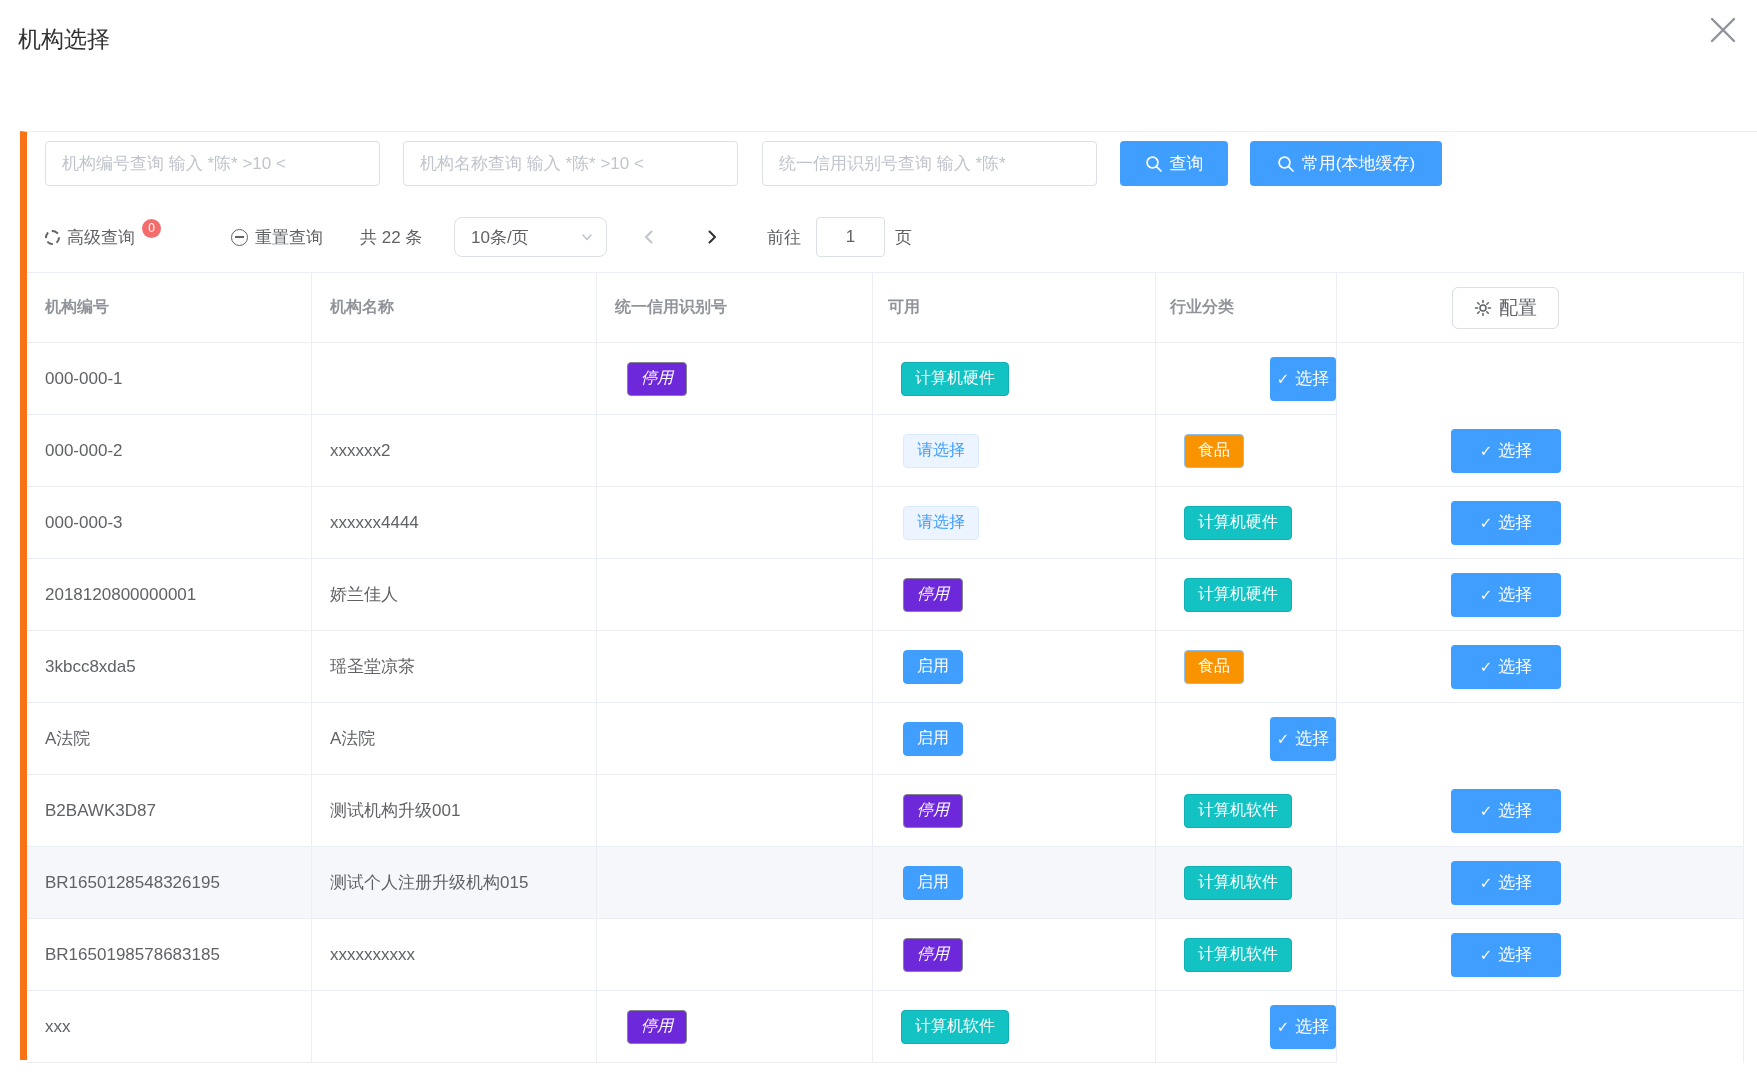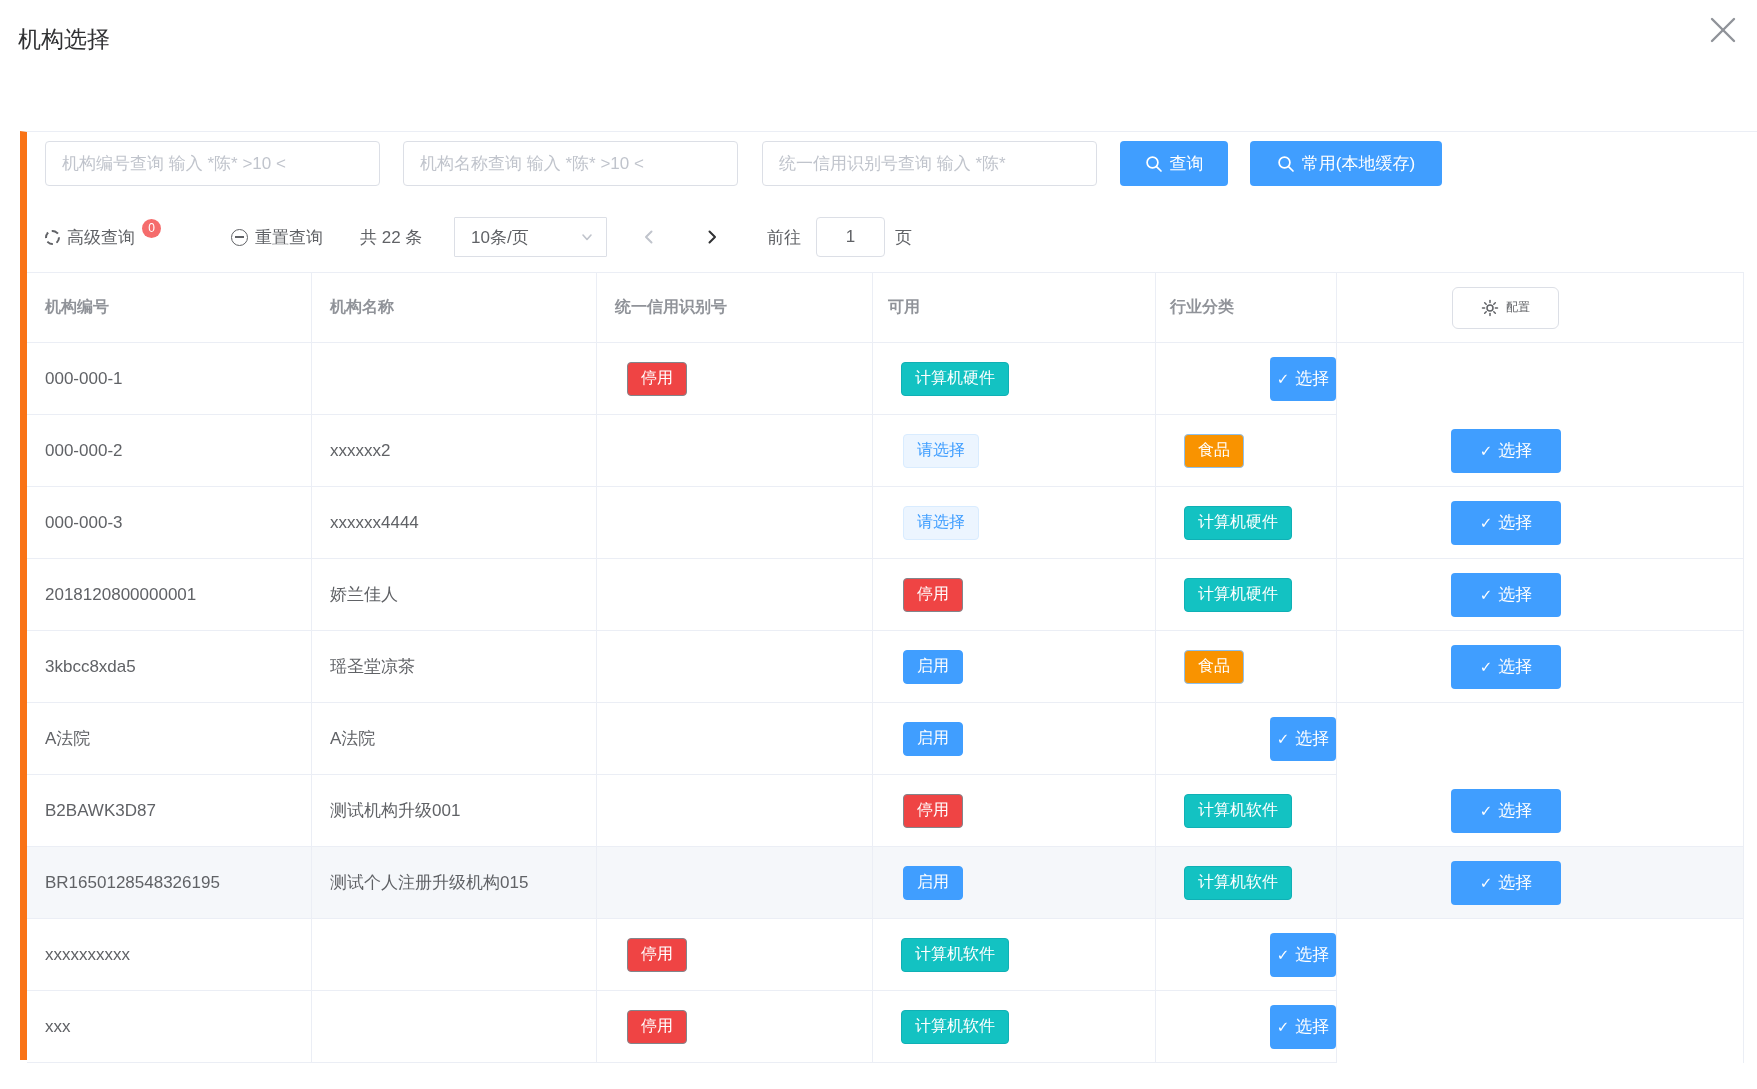--- a/index.html
+++ b/index.html
@@ -39,21 +39,21 @@
          font-size:17px;color:#606266;}
   .dash-circle{width:15px;height:15px;border:2px dashed #606266;border-radius:50%;box-sizing:border-box;}
   .circ-minus{width:17px;height:17px;border:1.5px solid #606266;border-radius:50%;box-sizing:border-box;
               position:relative;}
   .circ-minus::after{content:"";position:absolute;left:3px;right:3px;top:50%;margin-top:-0.75px;
               height:1.5px;background:#606266;}
   .badge0{min-width:19px;height:19px;border-radius:10px;background:#f56c6c;color:#fff;font-size:12px;
           display:inline-flex;align-items:center;justify-content:center;transform:translateY(-9px);
           padding:0 4px;box-sizing:border-box;}
   .pagesize{position:absolute;left:427px;top:85px;width:153px;height:40px;border:1px solid #dcdfe6;
-            border-radius:1px;box-sizing:border-box;display:flex;align-items:center;cursor:pointer;
+            border-radius:8px;box-sizing:border-box;display:flex;align-items:center;cursor:pointer;
             padding:0 12px 0 16px;font-size:17px;color:#606266;justify-content:space-between;background:#fff;}
   .pg{position:absolute;top:85px;width:44px;height:40px;display:flex;align-items:center;
       justify-content:center;cursor:pointer;}
   .pg-prev{left:600px;}
   .pg-next{left:663px;}
   .goto-label{position:absolute;left:740px;top:85px;height:40px;display:inline-flex;align-items:center;
               font-size:17px;color:#606266;}
   .goto-input{position:absolute;left:789px;top:85px;width:69px;height:40px;border:1px solid #dcdfe6;
               border-radius:4px;box-sizing:border-box;text-align:center;font-size:17px;color:#606266;
               outline:none;font-family:inherit;}
@@ -73,31 +73,31 @@
   .th.c1,.td.c1{padding-left:18px;}
   .th.c2,.td.c2{padding-left:18px;}
   .th.c3,.td.c3{padding-left:18px;}
   .th.c4{padding-left:15px;}  .td.c4{padding-left:30px;}
   .th.c5{padding-left:14px;}  .td.c5{padding-left:28px;}
   .th.c6{padding-left:115px;} .td.c6{padding-left:114px;}
   .trow.hl .td{background:#f5f7fa;}
 
   .tag{display:inline-flex;align-items:center;height:34px;padding:0 13px;border-radius:4px;
        font-size:16px;white-space:nowrap;box-sizing:border-box;cursor:default;}
-  .st-info{background:#ef4444;color:#fff;border:1px solid #83858b;cursor:pointer;}
+  .st-info{background:#6d28d9;color:#fff;border:1px solid #83858b;cursor:pointer;font-style:italic;}
   .st-primary{background:#409eff;color:#fff;border:1px solid #409eff;cursor:pointer;}
   .st-plain{background:#ecf5ff;color:#409eff;border:1px solid #d9ecff;cursor:pointer;}
   .ind-teal{background:#13c2c2;color:#fff;border:1px solid #10b0b5;}
   .ind-orange{background:#f99300;color:#fff;border:1px solid #8cc0ee;}
   .ind-yellow{background:#fadb14;color:#fff;border:1px solid #8cc0ee;}
 
   .select-btn{width:110px;height:44px;background:#409eff;color:#fff;border-radius:4px;font-size:17px;gap:6px;}
   .select-btn .check{font-size:15px;}
   .cfg-btn{width:107px;height:42px;background:#fff;border:1px solid #dcdfe6;border-radius:6px;
-           color:#606266;font-size:12px;gap:7px;}
+           color:#606266;font-size:19px;gap:7px;}
 </style>
 </head>
 <body>
 
 <div class="stage">
 
   <div class="dlg-title">机构选择</div>
 
   <div class="close-btn">
     <svg width="34" height="34" viewBox="0 0 34 34">
@@ -324,20 +324,21 @@
               <span class="tag ind-teal">计算机软件</span>
             </div>
             <div class="td c6">
               <button class="btn select-btn">
                 <span class="check">✓</span>
                 <span>选择</span>
               </button>
             </div>
           </div>
           <div class="trow">
+            <div class="td c1">BR1650198578683185</div>
             <div class="td c2">xxxxxxxxxx</div>
             <div class="td c3"></div>
             <div class="td c4">
               <span class="tag st-info">停用</span>
             </div>
             <div class="td c5">
               <span class="tag ind-teal">计算机软件</span>
             </div>
             <div class="td c6">
               <button class="btn select-btn">

